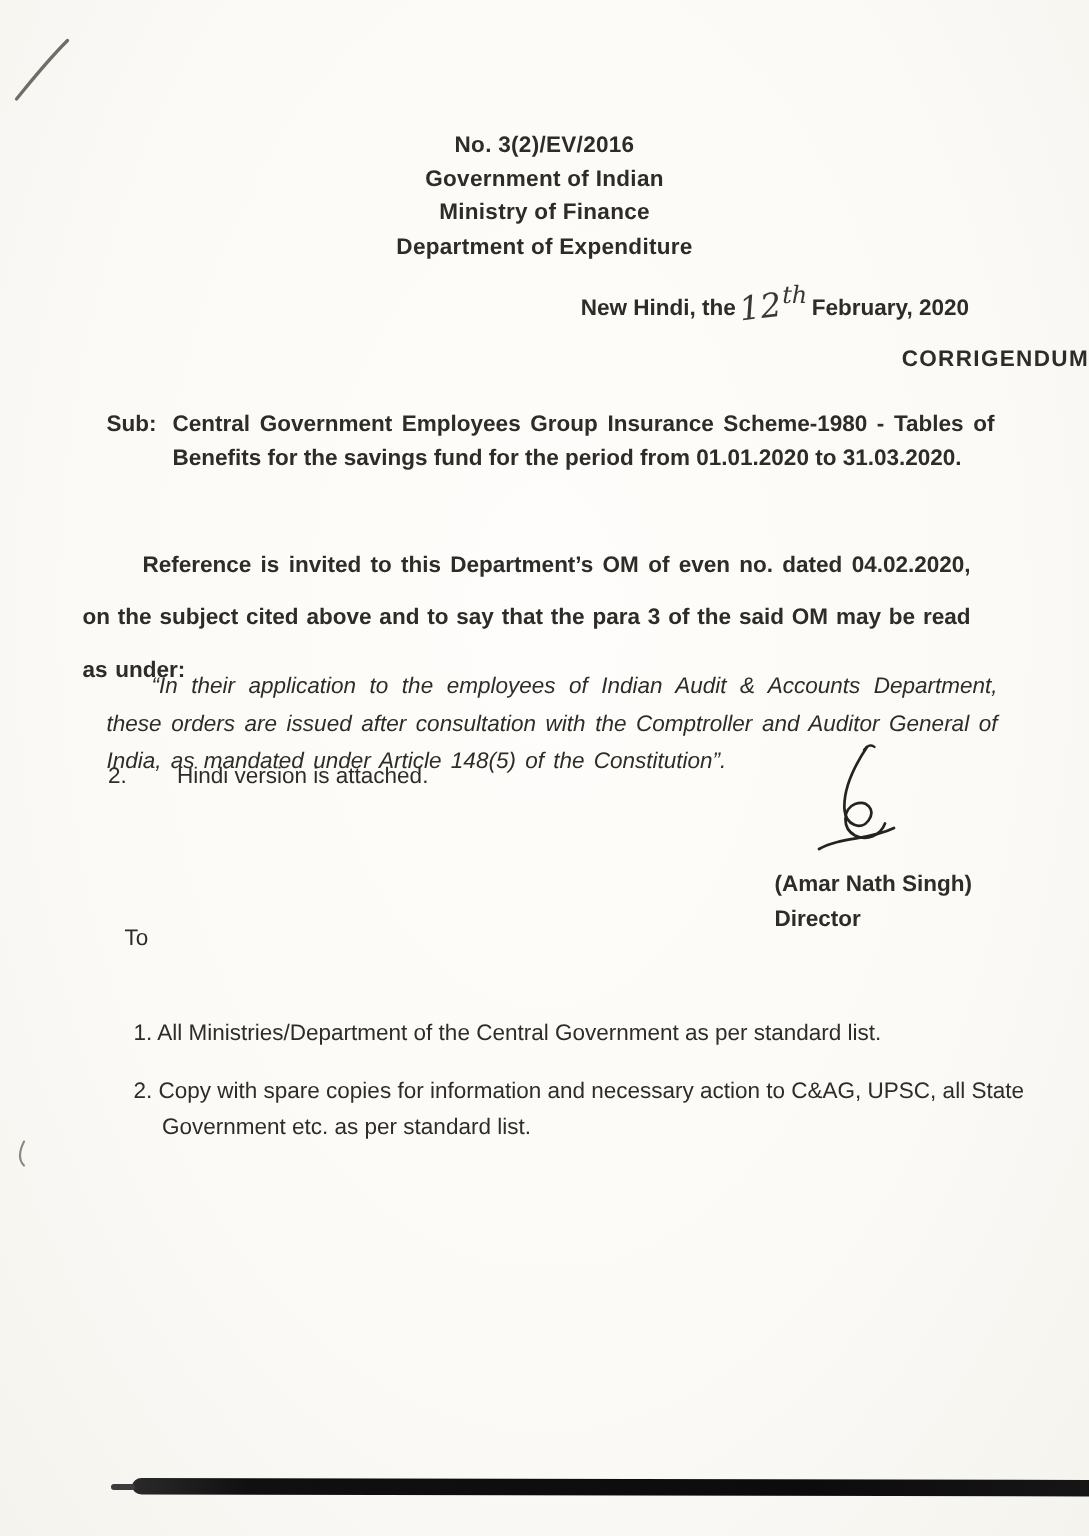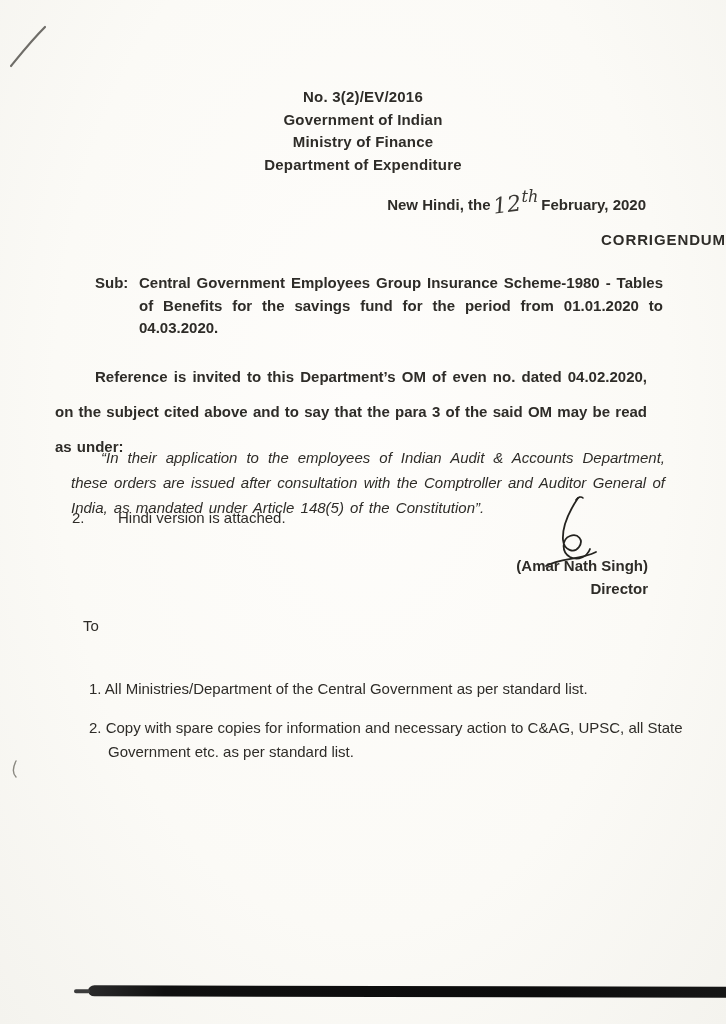--- a/index.html
+++ b/index.html
@@ -61,21 +61,21 @@
     letter-spacing: 0.9px;
   }
 
   .subject {
     position: absolute;
     top: 272px; left: 71px; width: 592px;
     display: flex;
     font-weight: bold;
     line-height: 22.5px;
   }
-  .subject .label { flex: 0 0 44px; margin-left: 24px; }
+  .subject .label { flex: 0 0 44px; }
   .subject .text  { flex: 1; text-align: justify; }
 
   .para1 {
     position: absolute;
     top: 344px; left: 55px; width: 592px;
     line-height: 35px;
     text-align: justify;
     text-indent: 40px;
     word-spacing: 1px;
     font-weight: bold;
@@ -95,22 +95,21 @@
     position: absolute;
     top: 509px; left: 72px;
     display: flex;
   }
   .para2 .num { width: 46px; }
 
   .signature-wrap { position: absolute; top: 494px; left: 532px; }
 
   .signatory {
     position: absolute;
-    top: 554px; right: 78px;
-    text-align: right;
+    top: 578px; right: 78px;
     font-weight: bold;
     line-height: 23px;
   }
 
   .to-label { position: absolute; top: 617px; left: 71px; margin-left: 12px; }
 
   .distribution {
     position: absolute;
     top: 677px; left: 89px; width: 596px;
     line-height: 24px;
@@ -158,21 +157,21 @@
   </div>
 
   <div class="dateline">
     <span>New Hindi, the</span><span class="hand-day">12</span><span class="ordinal">th</span><span>February, 2020</span>
   </div>
 
   <div class="heading">CORRIGENDUM</div>
 
   <div class="subject">
     <span class="label">Sub:</span>
-    <span class="text">Central Government Employees Group Insurance Scheme-1980 - Tables of Benefits for the savings fund for the period from 01.01.2020 to 04.03.2020.</span>
+    <span class="text">Central Government Employees Group Insurance Scheme-1980 - Tables of Benefits for the savings fund for the period from 01.01.2020 to 31.03.2020.</span>
   </div>
 
   <p class="para1">Reference is invited to this Department’s OM of even no. dated 04.02.2020, on the subject cited above and to say that the para 3 of the said OM may be read as under:</p>
 
   <p class="quote">“In their application to the employees of Indian Audit &amp; Accounts Department, these orders are issued after consultation with the Comptroller and Auditor General of India, as mandated under Article 148(5) of the Constitution”.</p>
 
   <div class="para2">
     <span class="num">2.</span>
     <span>Hindi version is attached.</span>
   </div>

